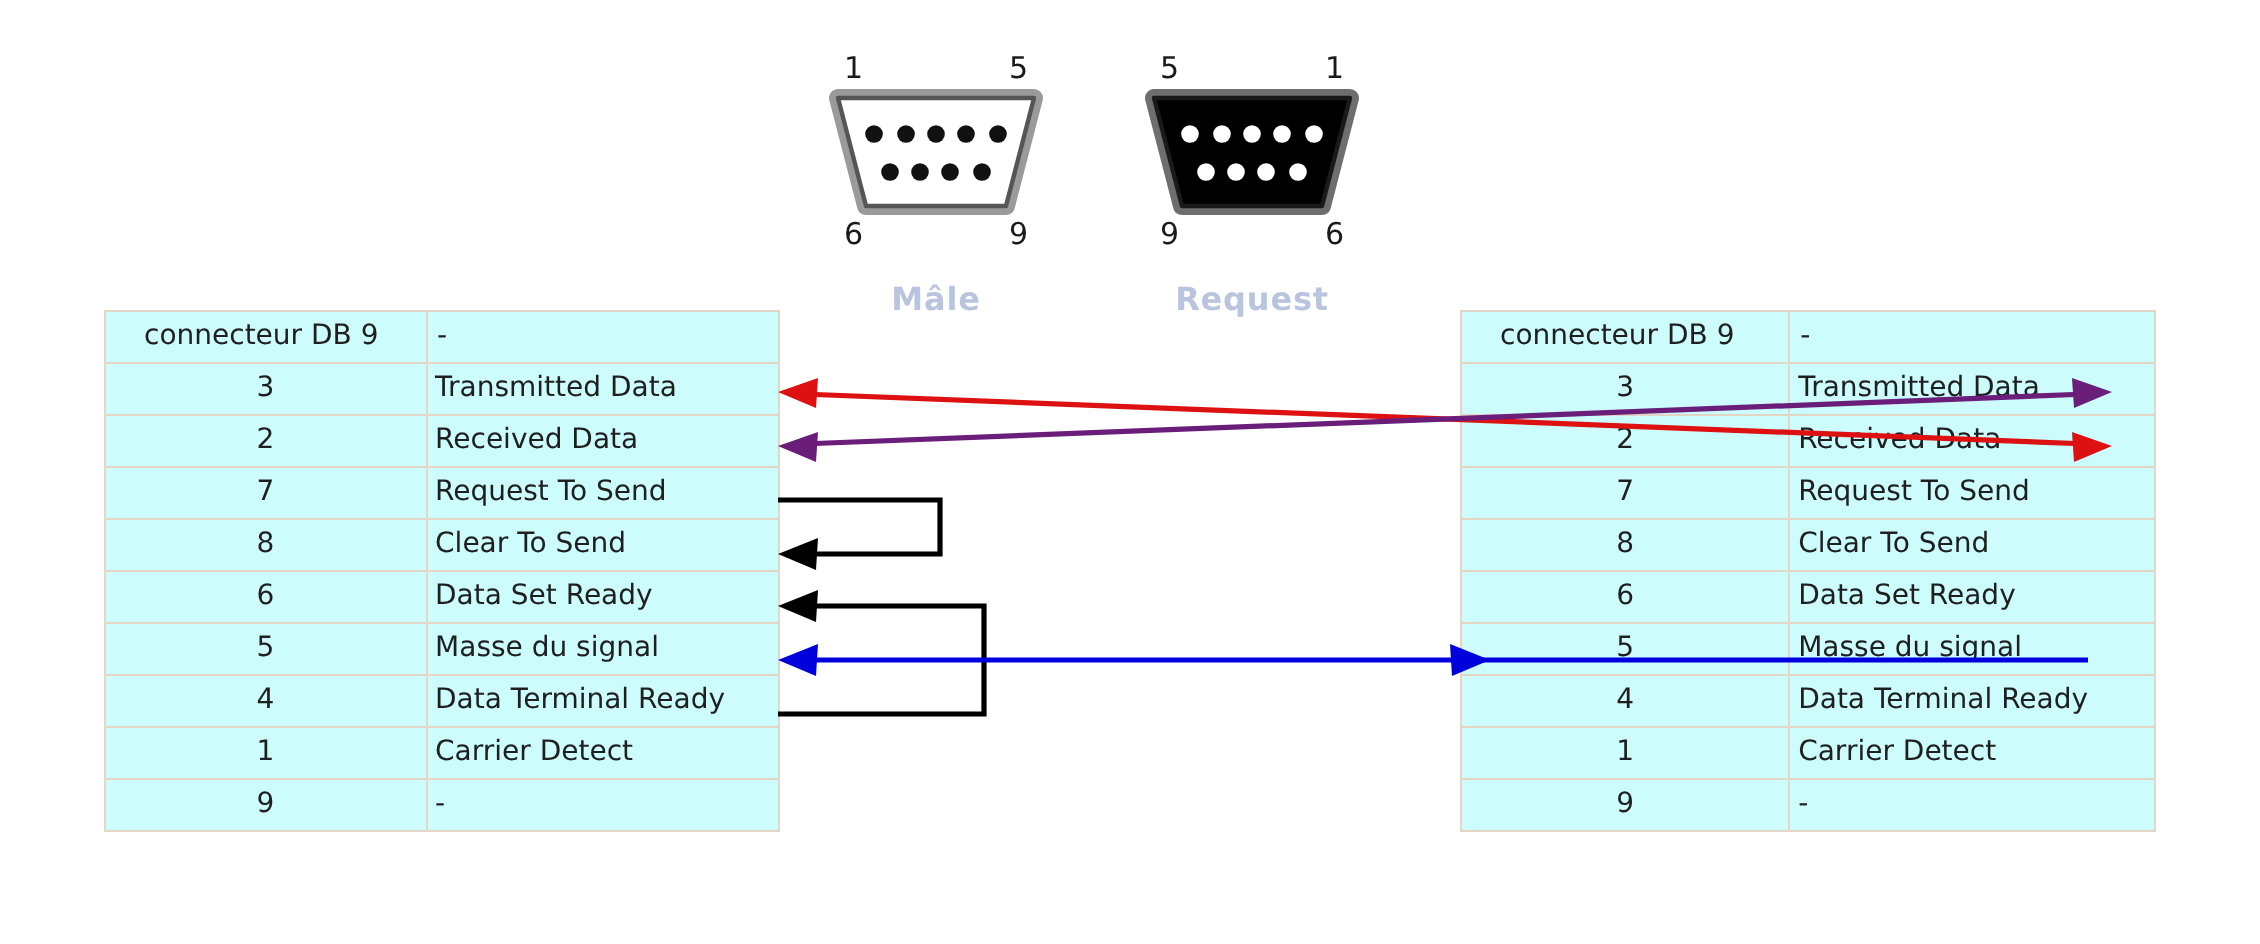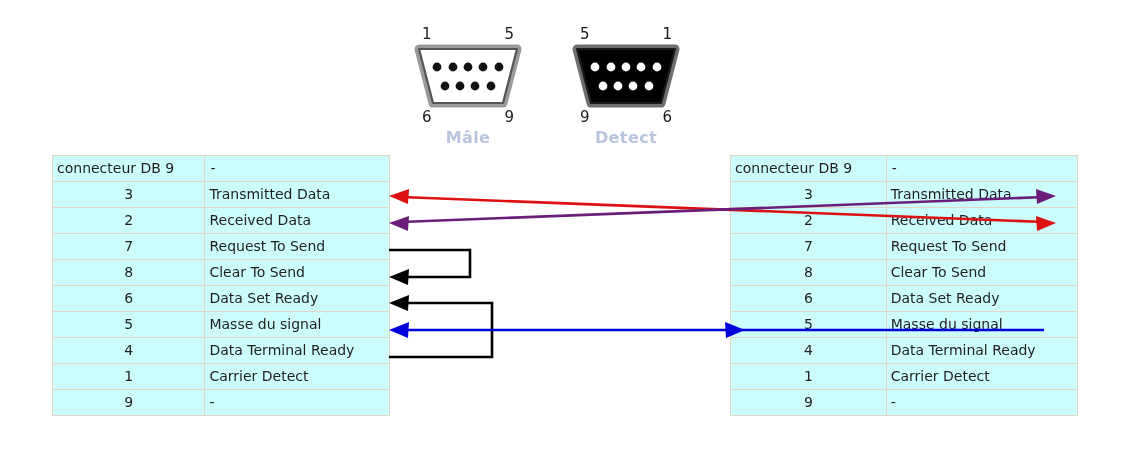--- a/index.html
+++ b/index.html
@@ -38,21 +38,21 @@
     color: #1a1a1a;
     font-family: "DejaVu Sans", "Liberation Sans", sans-serif;
   }
   .pinrow span { position: absolute; top: 0; line-height: 16px; }
   .pn-l { left: 14px; }
   .pn-r { right: 14px; }
 
   .conn-svg { display: block; margin: 1px auto 0; }
 
   .conn-caption {
-    margin-top: 3px;
+    margin-top: 15px;
     font-size: 16px;
     font-weight: bold;
     color: #b9c5de;
     letter-spacing: 0.4px;
   }
 
   
   .pin-table {
     position: absolute;
     border-collapse: collapse;
@@ -72,21 +72,21 @@
     white-space: nowrap;
     overflow: hidden;
   }
   #table-left  td.c-pin  { width: 149px; }
   #table-left  td.c-name { width: 181px; }
   #table-right td.c-pin  { width: 152px; }
   #table-right td.c-name { width: 188px; }
 
   td.c-pin  { text-align: center; }
   td.c-name { text-align: left; }
-  tr.hdr td.c-pin  { text-align: left; padding-left: 4px; }
+  tr.hdr td.c-pin  { text-align: left; padding-left: 19px; }
   tr.hdr td.c-name { text-align: left; padding-left: 5px; }
 
   
   #wiring {
     position: absolute;
     left: 0; top: 0;
     width: 1130px; height: 472px;
     pointer-events: none;
   }
 </style>
@@ -145,21 +145,21 @@
         <circle cx="62" cy="43" r="4.4"></circle>
           <circle cx="78" cy="43" r="4.4"></circle>
       </g>
     </svg>
 
     <div class="pinrow">
       <span class="pn-l">9</span>
       <span class="pn-r">6</span>
     </div>
 
-    <div class="conn-caption">Detect</div>
+    <div class="conn-caption">Request</div>
   </div>
 
 </div>
 
 <table class="pin-table" id="table-left">
   <tbody>
     <tr class="hdr">
       <td class="c-pin">connecteur DB 9</td>
       <td class="c-name">-</td>
     </tr>

